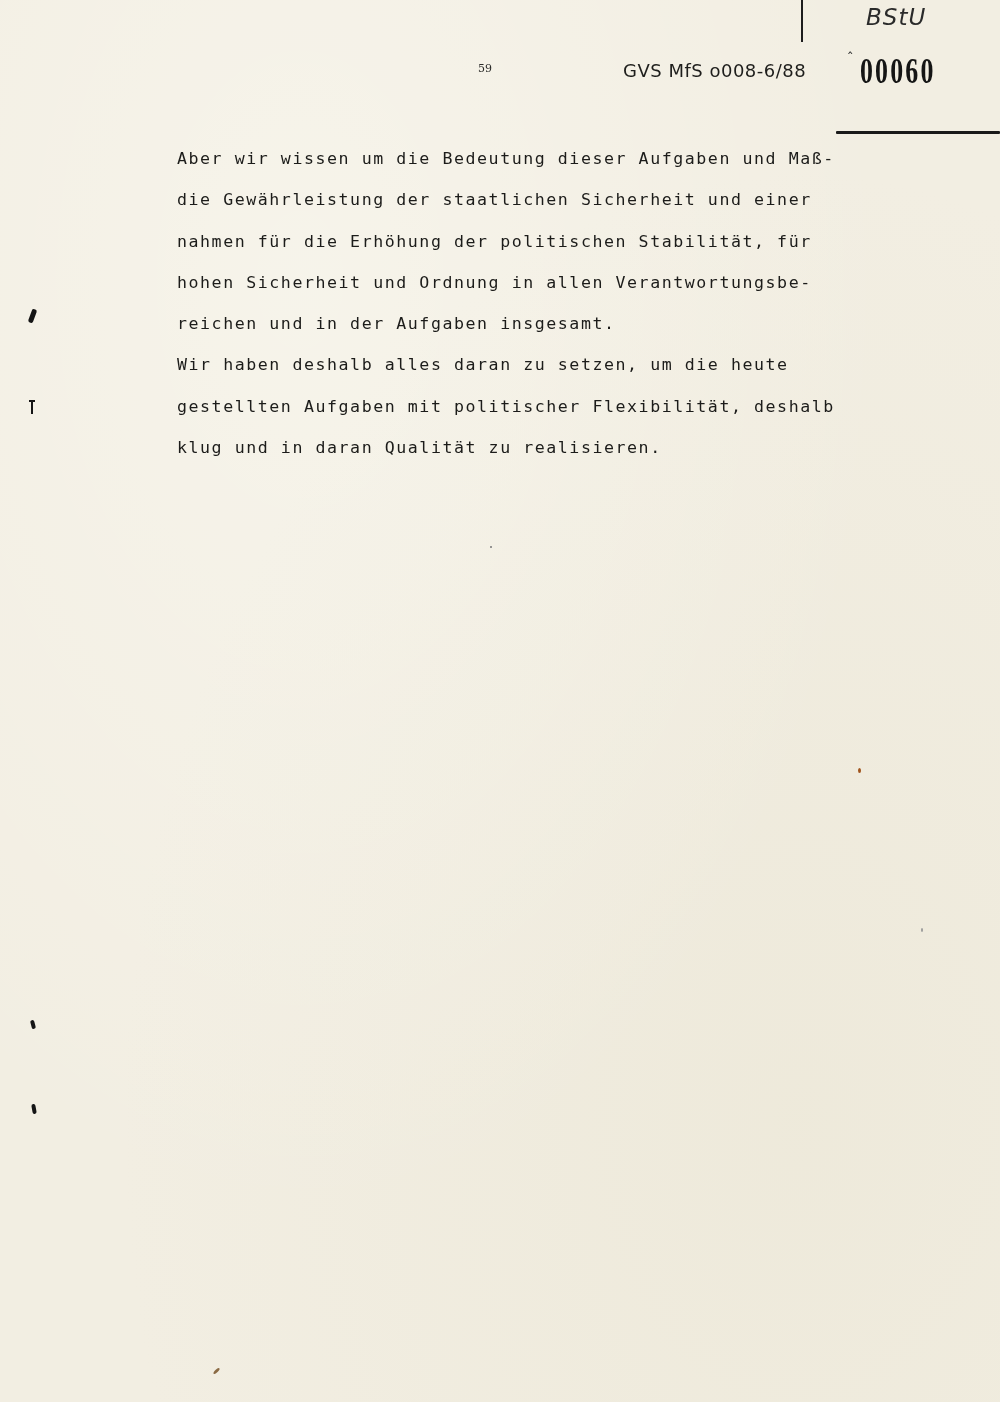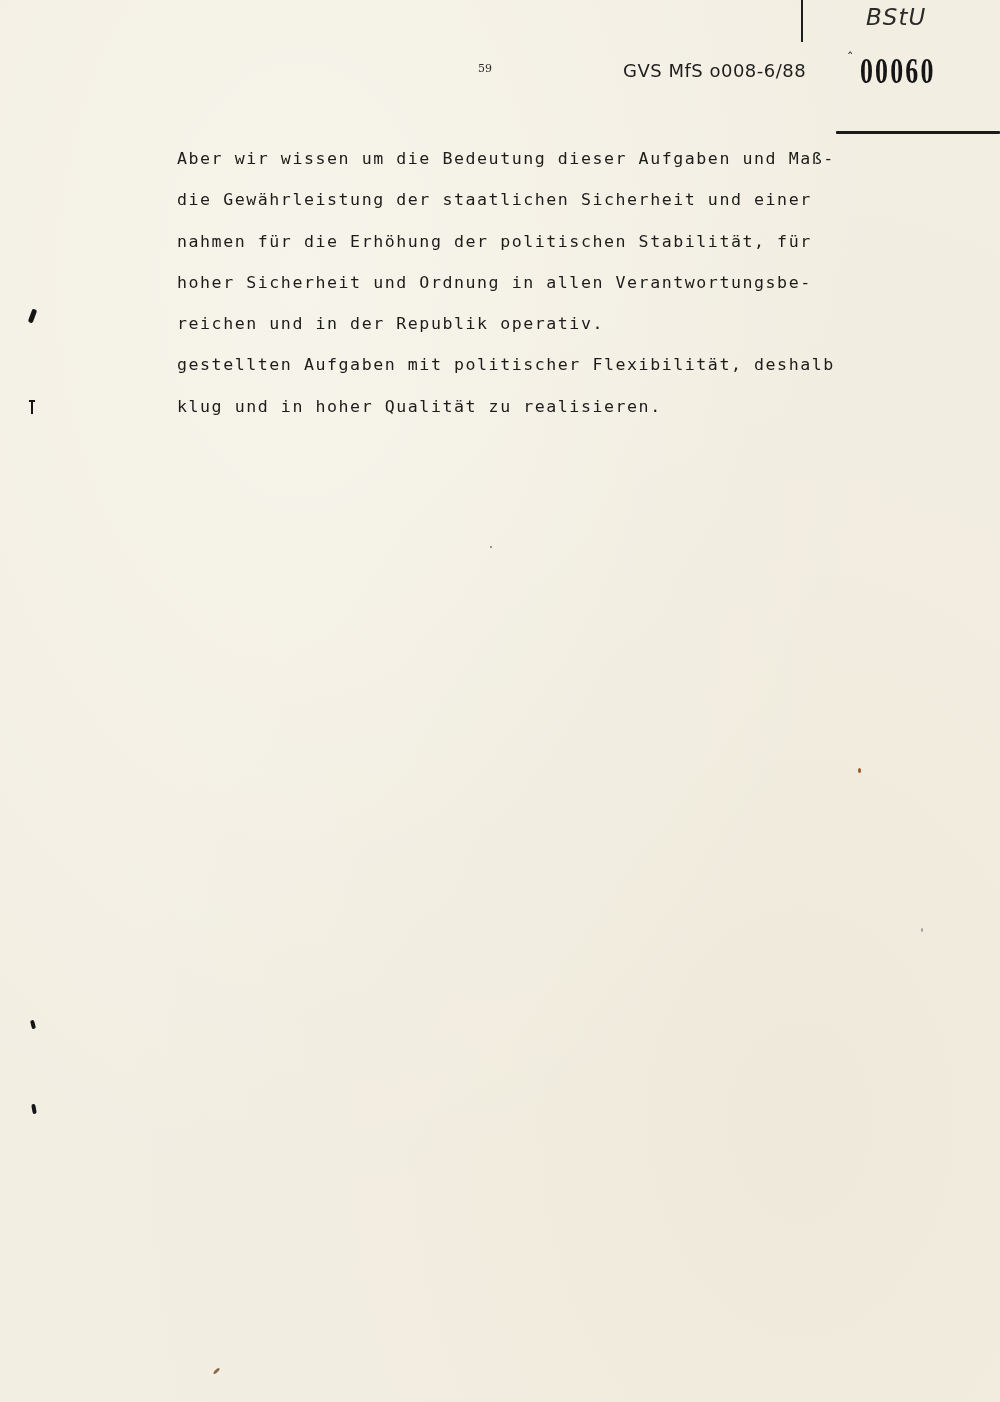--- a/index.html
+++ b/index.html
@@ -127,24 +127,25 @@
   <div class="doc-ref">GVS MfS o008-6/88</div>
   <div class="archive-tick">ˆ</div>
   <div class="archive-number">00060</div>
 
   <div class="rule"></div>
 
   <ul class="body-text">
     <li>Aber wir wissen um die Bedeutung dieser Aufgaben und Maß-</li>
     <li>die Gewährleistung der staatlichen Sicherheit und einer</li>
     <li>nahmen für die Erhöhung der politischen Stabilität, für</li>
-    <li>hoher Sicherheit und Ordnung in allen Verantwortungsbe-</li>
-    <li>reichen und in der Republik operativ.</li>
+    <li>hohen Sicherheit und Ordnung in allen Verantwortungsbe-</li>
+    <li>reichen und in der Aufgaben insgesamt.</li>
+    <li>Wir haben deshalb alles daran zu setzen, um die heute</li>
     <li>gestellten Aufgaben mit politischer Flexibilität, deshalb</li>
-    <li>klug und in hoher Qualität zu realisieren.</li>
+    <li>klug und in daran Qualität zu realisieren.</li>
   </ul>
 
   <div class="mark" style="left:30px;top:309px;width:5px;height:14px;transform:rotate(20deg);border-radius:2px;"></div>
   <div class="mark" style="left:31px;top:400px;width:2px;height:14px;"></div>
   <div class="mark" style="left:29px;top:400px;width:6px;height:2px;"></div>
   <div class="mark" style="left:31px;top:1020px;width:4px;height:9px;border-radius:2px;transform:rotate(-15deg);"></div>
   <div class="mark" style="left:32px;top:1104px;width:4px;height:10px;border-radius:2px;transform:rotate(-10deg);"></div>
 
   <div class="speck" style="left:858px;top:768px;width:3px;height:5px;background:#a0541c;"></div>
   <div class="speck" style="left:215px;top:1367px;width:3px;height:8px;background:#8a6a44;transform:rotate(45deg);"></div>

